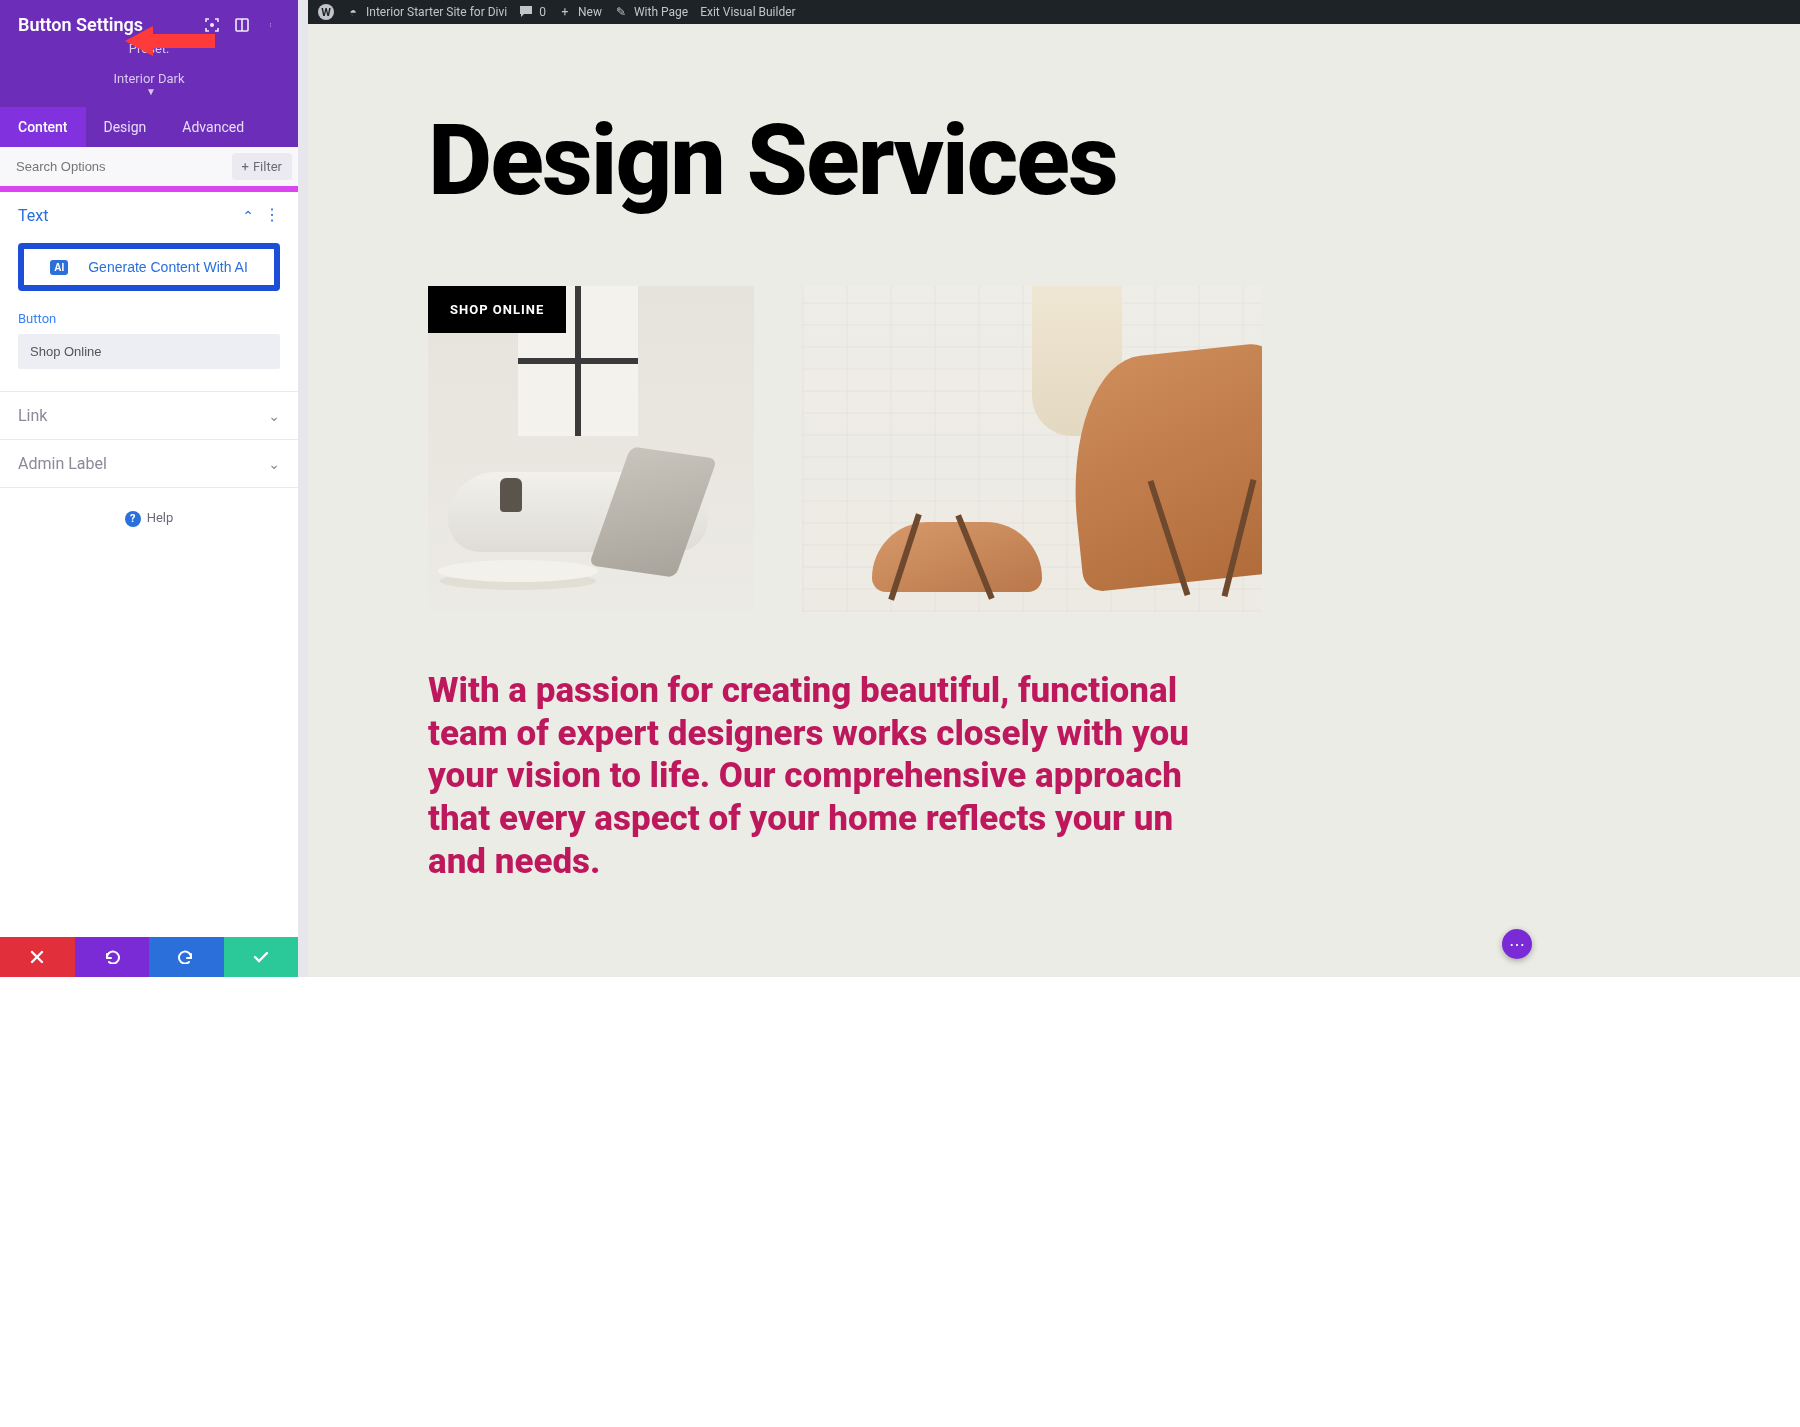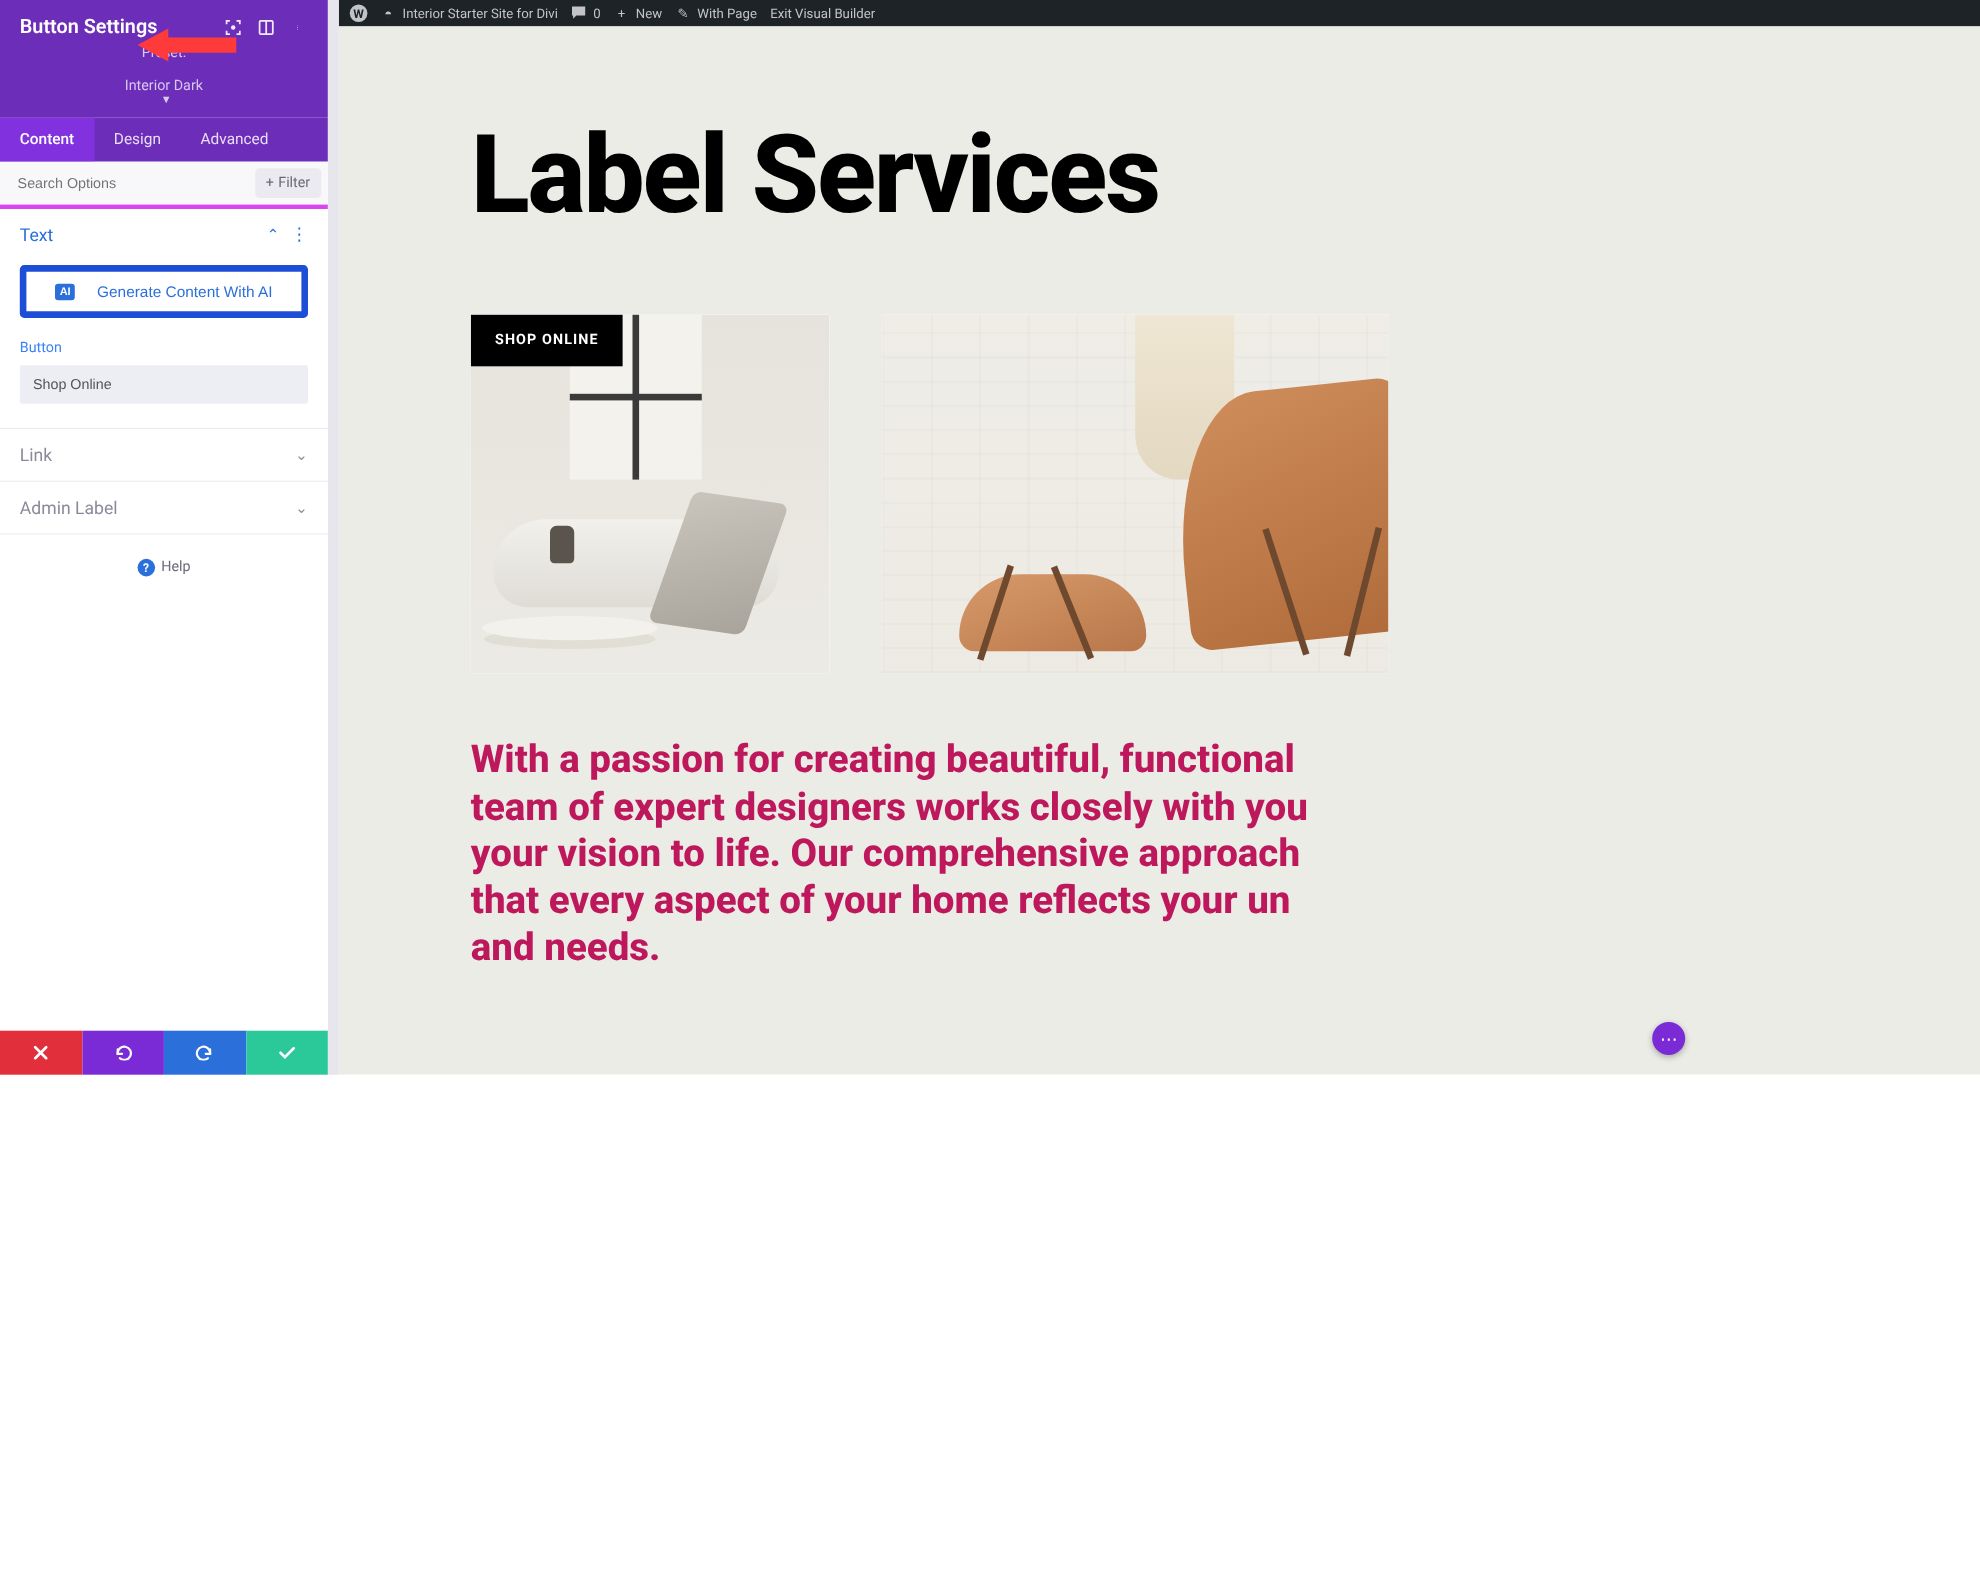--- a/index.html
+++ b/index.html
@@ -16,21 +16,21 @@
   .hdr-icons .ic { width: 16px; height: 16px; display: inline-flex; align-items: center; justify-content: center; cursor: pointer; opacity: .9; }
   .sb-header .preset-row { margin-top: 6px; font-size: 13px; color: #d9c8ef; display: flex; align-items: center; cursor: pointer; flex-direction: column; }
   .preset-row .caret { margin-left: 4px; font-size: 10px; }
 
   .arrow-annot { position: absolute; top: 24px; left: 125px; pointer-events: none; }
 
   .sb-tabs { display: flex; background: #6c2eb9; }
   .sb-tabs .tab { flex: 0 0 auto; padding: 12px 18px; font-size: 14px; color: #e8ddf6; cursor: pointer; }
   .sb-tabs .tab.active { background: #8231df; color: #fff; font-weight: 500; }
 
-  .search-row { display: flex; align-items: center; border-bottom: 4px solid #d946ef; background: #f8f8fb; }
+  .search-row { display: flex; align-items: center; border-bottom: 6px solid #d946ef; background: #f8f8fb; }
   .search-row input { flex: 1; border: none; background: transparent; padding: 12px 16px; font-size: 13px; outline: none; color: #888; }
   .filter-btn { display: flex; align-items: center; gap: 4px; padding: 6px 10px; margin-right: 6px; background: #eceaf1; border-radius: 4px; font-size: 13px; color: #6a6a78; cursor: pointer; }
 
   .sections { flex: 1; overflow: auto; }
   .section { border-bottom: 1px solid #eceaf1; }
   .section-head { display: flex; align-items: center; justify-content: space-between; padding: 14px 18px; cursor: pointer; }
   .section-head .name { font-size: 16px; color: #8a8a9a; }
   .section-head.open .name { color: #2b6fdb; }
   .section-head .chev { font-size: 14px; color: #8a8a9a; }
   .section-head .head-icons { display: flex; align-items: center; gap: 10px; }
@@ -252,21 +252,21 @@
       <span>With Page</span>
     </span>
     <span class="wp-item">
       <span>Exit Visual Builder</span>
     </span>
   </div>
 
   <div class="page">
     <div class="page-inner">
       <div class="hero">
-        <div>Label Services</div>
+        <div>Design Services</div>
       </div>
 
       <div class="gallery">
         <div class="imgcard">
           <div class="scene1">
             <div class="window"></div>
             <div class="sofa"></div>
             <div class="throw"></div>
             <div class="table1"></div>
             <div class="lamp"></div>

